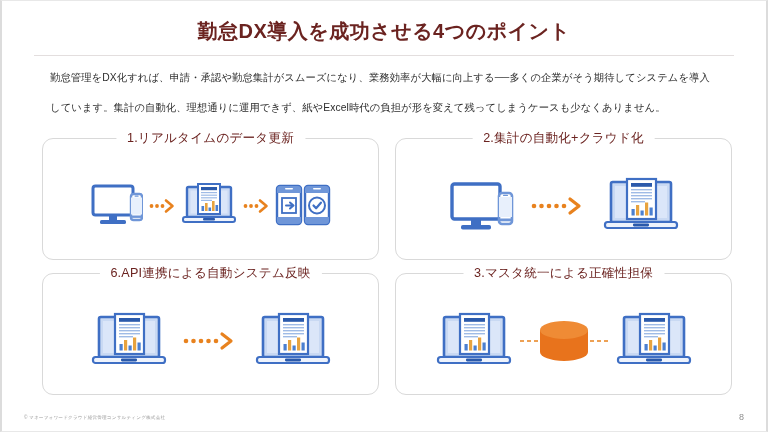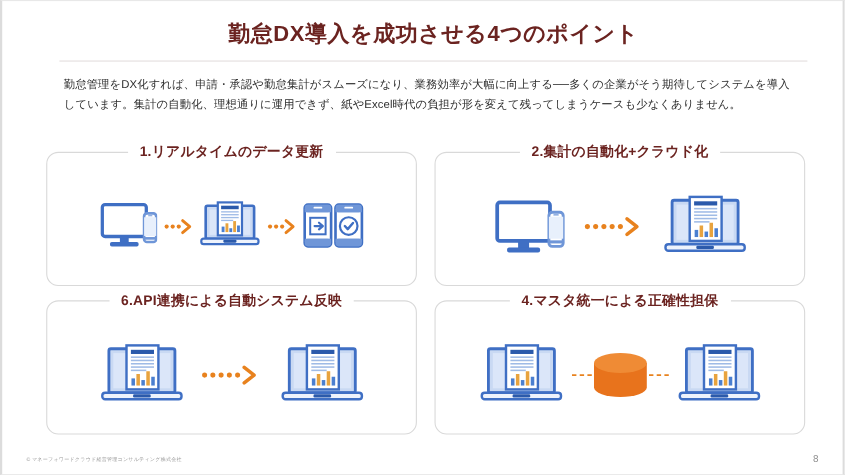--- a/index.html
+++ b/index.html
@@ -14,21 +14,20 @@
 
   .slide {
     position: relative;
     width: 768px;
     height: 432px;
     background: #ffffff;
     border-left: 2px solid #dcdcdc;
     border-right: 2px solid #dcdcdc;
     border-top: 1px solid #e8e8e8;
     border-bottom: 1px solid #e8e8e8;
-    padding-left: 20px;
   }
 
   
   .title {
     text-align: center;
     font-size: 20px;
     font-weight: bold;
     color: #6b2320;
     letter-spacing: 0.5px;
     margin-top: 18px;
@@ -42,21 +41,21 @@
   }
 
   
   .lead {
     margin: 13px 36px 0 36px;
     font-size: 10.3px;
     line-height: 1.72;
     color: #2d2d2d;
     letter-spacing: 0.1px;
   }
-  .lead p { margin: 0; }
+  .lead p { margin: 12px; }
 
   
   .grid {
     position: absolute;
     left: 40px;
     top: 137px;
     width: 690px;
     display: grid;
     grid-template-columns: 1fr 1fr;
     grid-template-rows: 122px 122px;
@@ -73,21 +72,21 @@
 
   
   .card-title {
     position: absolute;
     top: -9px;
     left: 50%;
     transform: translateX(-50%);
     background: #ffffff;
     padding: 0 11px;
     font-size: 12.6px;
-    font-weight: bold;
+    font-weight: normal;
     color: #6b2320;
     white-space: nowrap;
     letter-spacing: 0.2px;
   }
 
   .card-body {
     position: absolute;
     left: 0; right: 0;
     top: 14px; bottom: 0;
     display: flex;
@@ -304,21 +303,21 @@
           <rect x="33" y="28" width="3.2" height="10.5" fill="#e8a33e"></rect>
           <rect x="37.5" y="33.5" width="3.2" height="5" fill="#4b7fd0"></rect>
           <rect x="42" y="25.5" width="3.2" height="13" fill="#e8a33e"></rect>
           <rect x="46.5" y="30.5" width="3.2" height="8" fill="#4b7fd0"></rect>
         </svg>
 
       </div>
     </div>
 
     <div class="card">
-      <div class="card-title">4.マスタ統一による正確性担保</div>
+      <div class="card-title">3.マスタ統一による正確性担保</div>
       <div class="card-body" style="gap:6px;">
 
         <svg class="ic" width="76" height="58" viewBox="0 0 76 58">
           <rect x="8" y="5" width="60" height="40" rx="1.8" fill="#c9d9f3" stroke="#3f6fc4" stroke-width="2.6"></rect>
           <rect x="12" y="9" width="52" height="32" fill="#dbe6f9"></rect>
           <rect x="2" y="45" width="72" height="6" rx="2.6" fill="#eef3fc" stroke="#3f6fc4" stroke-width="2.2"></rect>
           <rect x="30" y="46.4" width="16" height="3" rx="1.1" fill="#2b5aab"></rect>
           <rect x="24" y="2" width="29" height="40" fill="#ffffff" stroke="#3f6fc4" stroke-width="2.2"></rect>
           <rect x="28" y="6" width="21" height="3.8" fill="#2b5aab"></rect>
           <rect x="28" y="12" width="21" height="1.4" fill="#9fbbe6"></rect>

